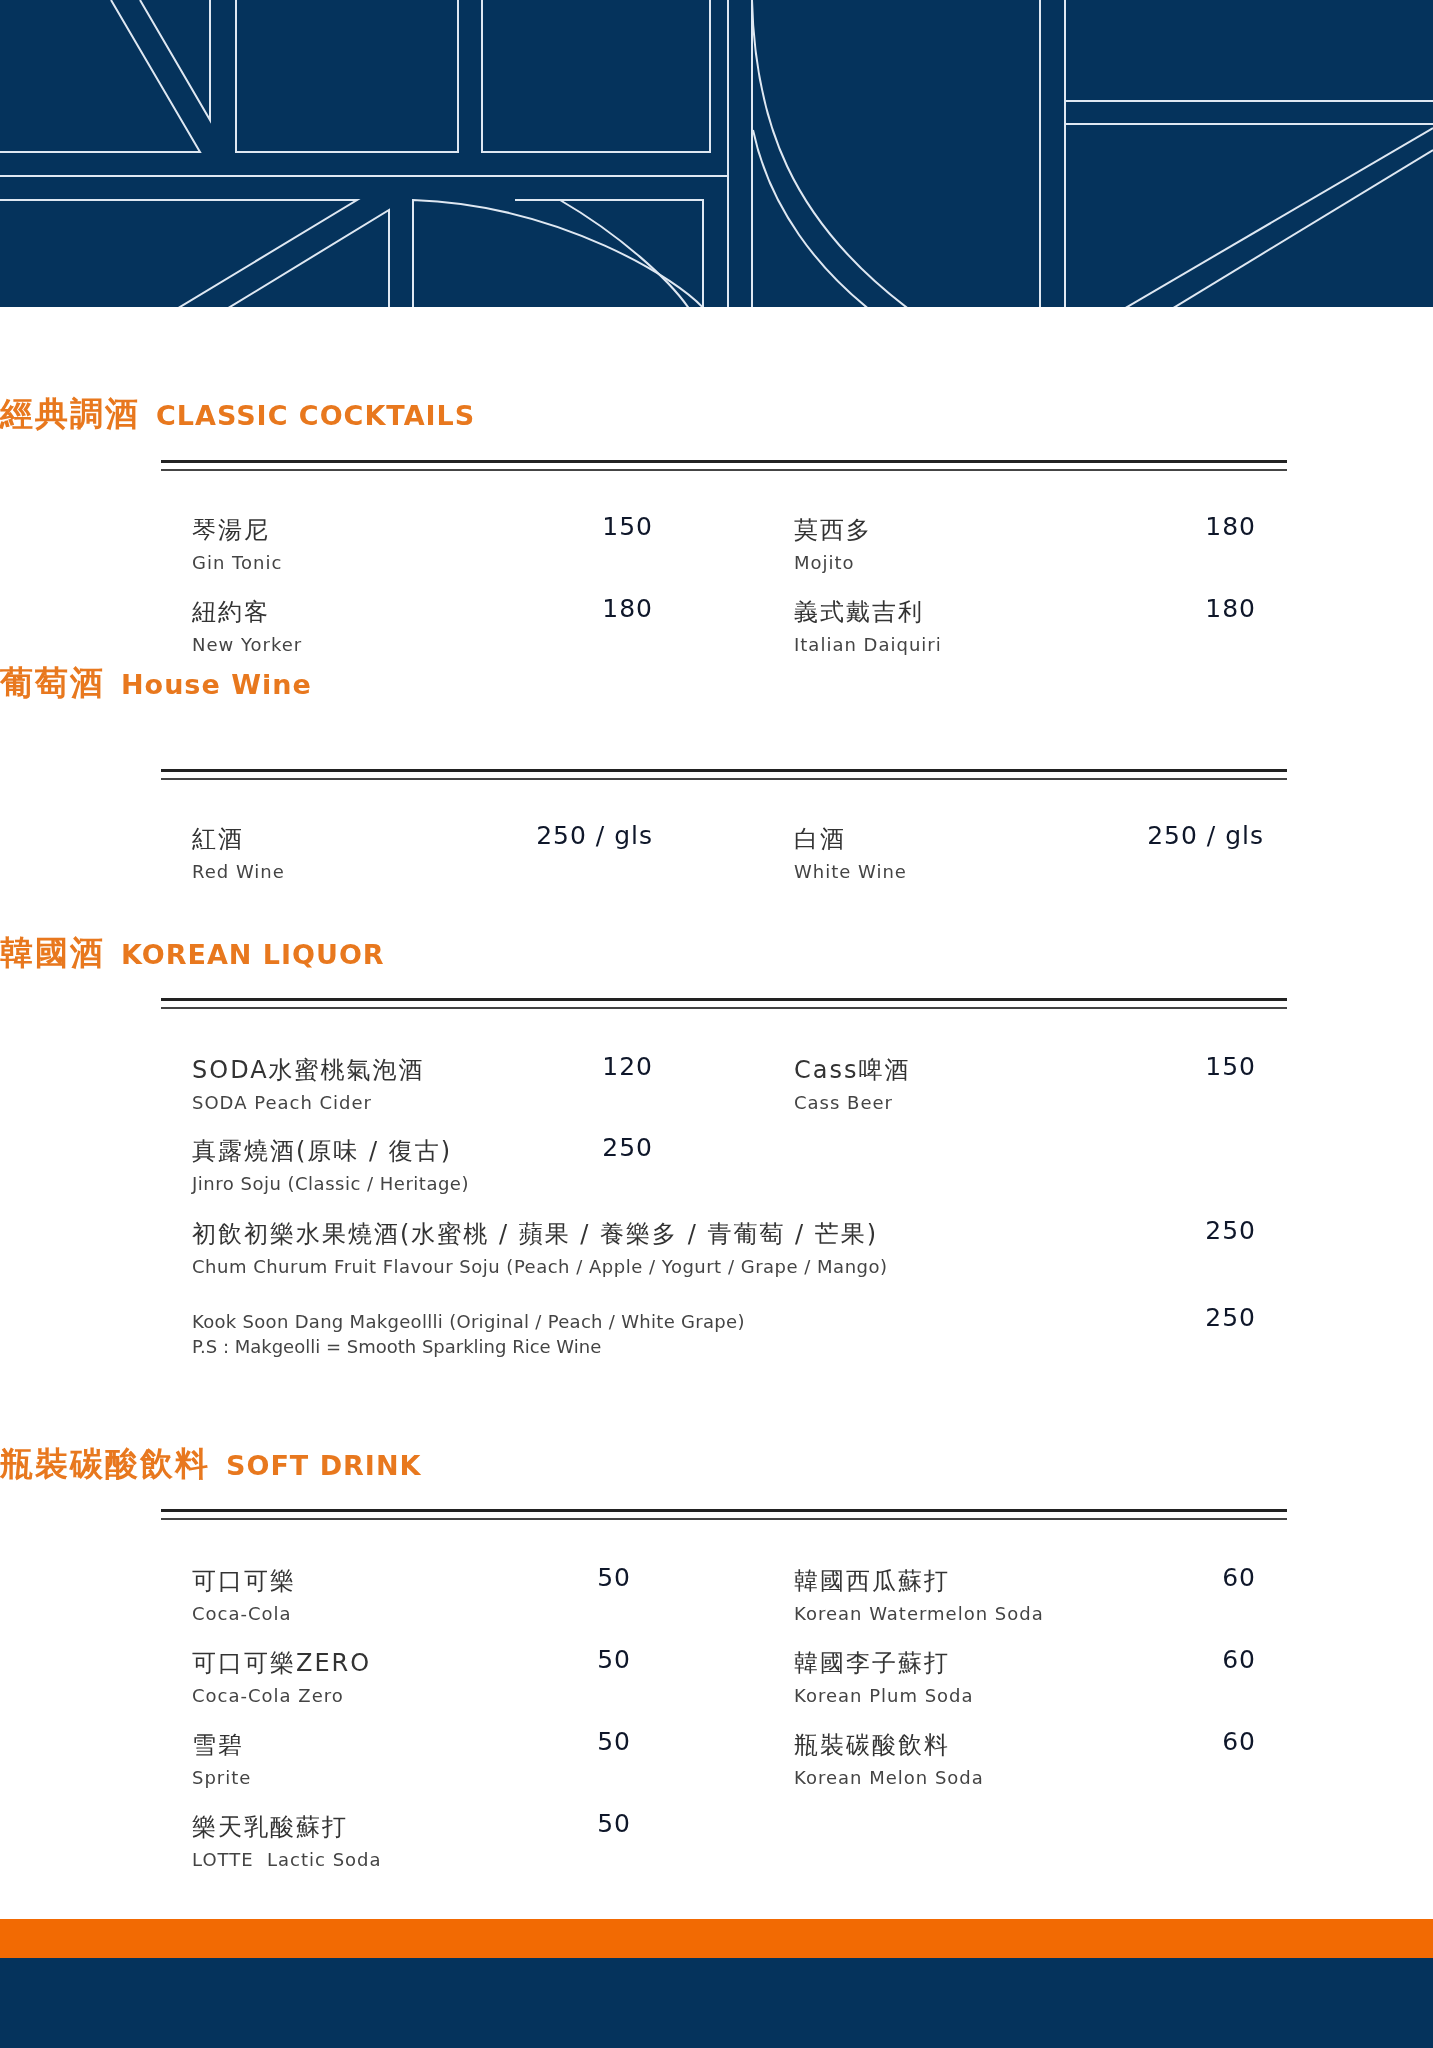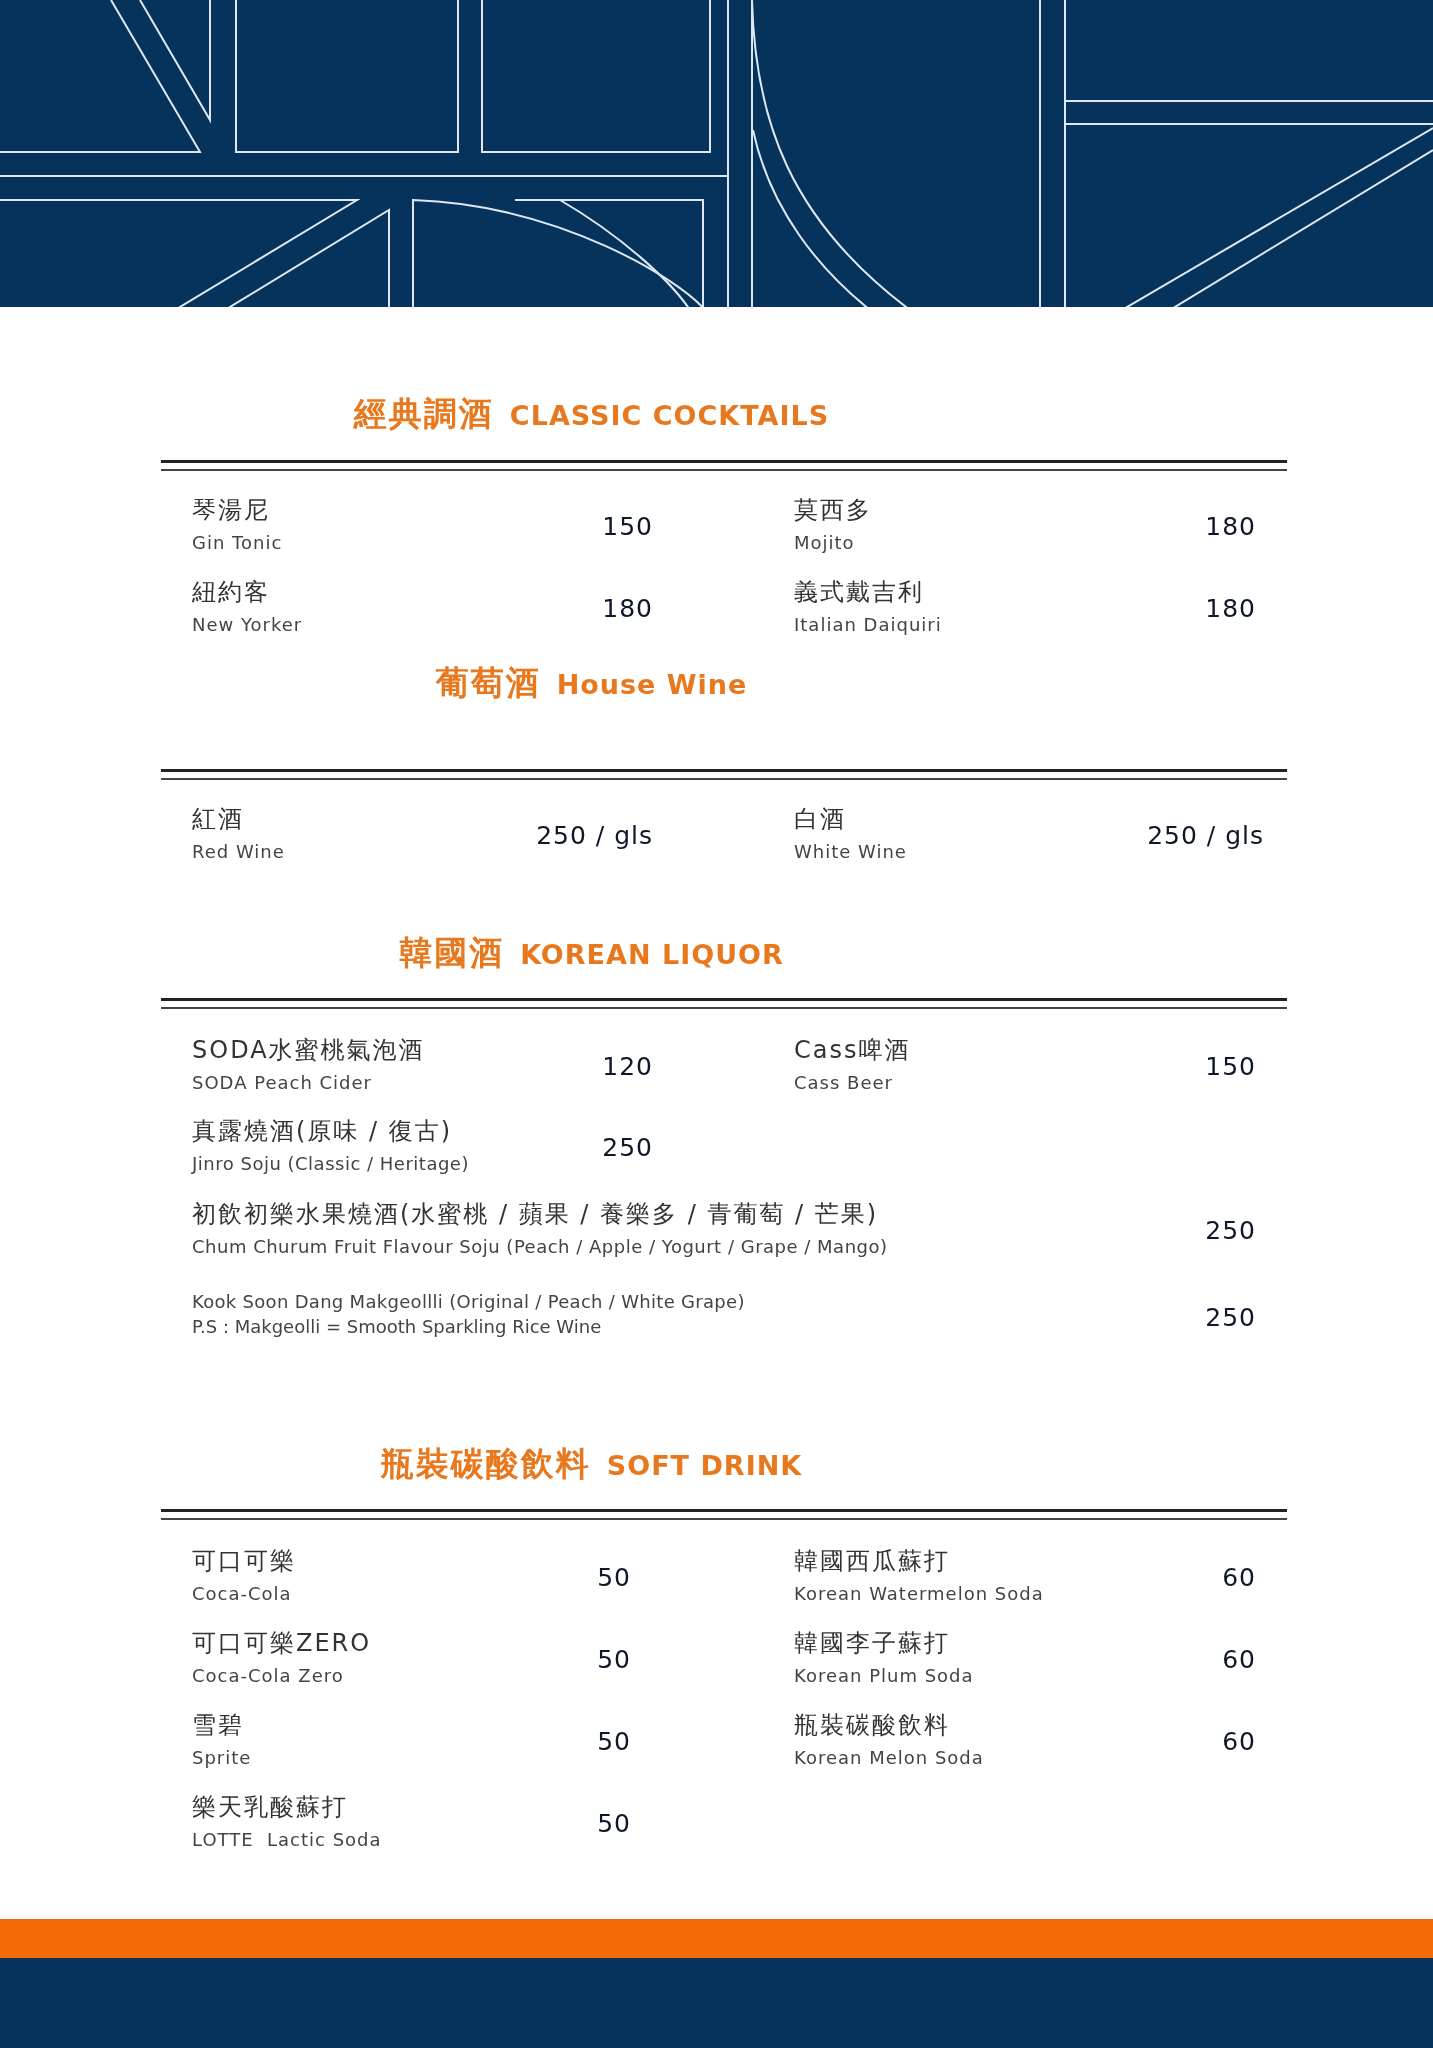--- a/index.html
+++ b/index.html
@@ -5,29 +5,29 @@
     html, body { margin: 0; padding: 0; }
     body {
       width: 1433px; height: 2048px; position: relative; overflow: hidden;
       background: #ffffff;
       font-family: "DejaVu Sans", "Liberation Sans", sans-serif;
       color: #333333;
     }
     .header-band { position: absolute; left: 0; top: 0; width: 1433px; height: 307px; background: #05335c; }
     .header-band svg { display: block; }
     .section-title {
-      position: absolute; left: 0; width: 1183px; text-align: center;
+      position: absolute; left: 0; width: 1183px; 
       color: #e8781e; font-weight: bold; font-size: 30px; letter-spacing: 1px;
     }
     .section-title .zh { font-size: 33px; letter-spacing: 2px; margin-right: 16px; }
     .section-title .en { font-size: 27px; }
     .rule { position: absolute; left: 161px; width: 1126px; }
     .rule .l1 { height: 3px; background: #222; }
     .rule .l2 { height: 2px; background: #444; margin-top: 6px; }
-    .item { position: absolute; }
+    .item { position: absolute; margin-top: 20px; }
     .item .zh { font-size: 24px; color: #333; letter-spacing: 2px; white-space: nowrap; }
     .item .en { font-size: 18px; color: #444; letter-spacing: 1px; margin-top: 6px; white-space: nowrap; }
     .item .en2 { font-size: 18px; color: #444; margin-top: 4px; white-space: nowrap; }
     .price { position: absolute; font-size: 25px; color: #0f172a; letter-spacing: 1px; white-space: nowrap; text-align: right; margin-top: 18px; }
     .footer-orange { position: absolute; left: 0; top: 1919px; width: 1433px; height: 39px; background: #f26a03; }
     .footer-navy { position: absolute; left: 0; top: 1958px; width: 1433px; height: 90px; background: #05335c; }
   </style>
 </head>
 <body>
 

